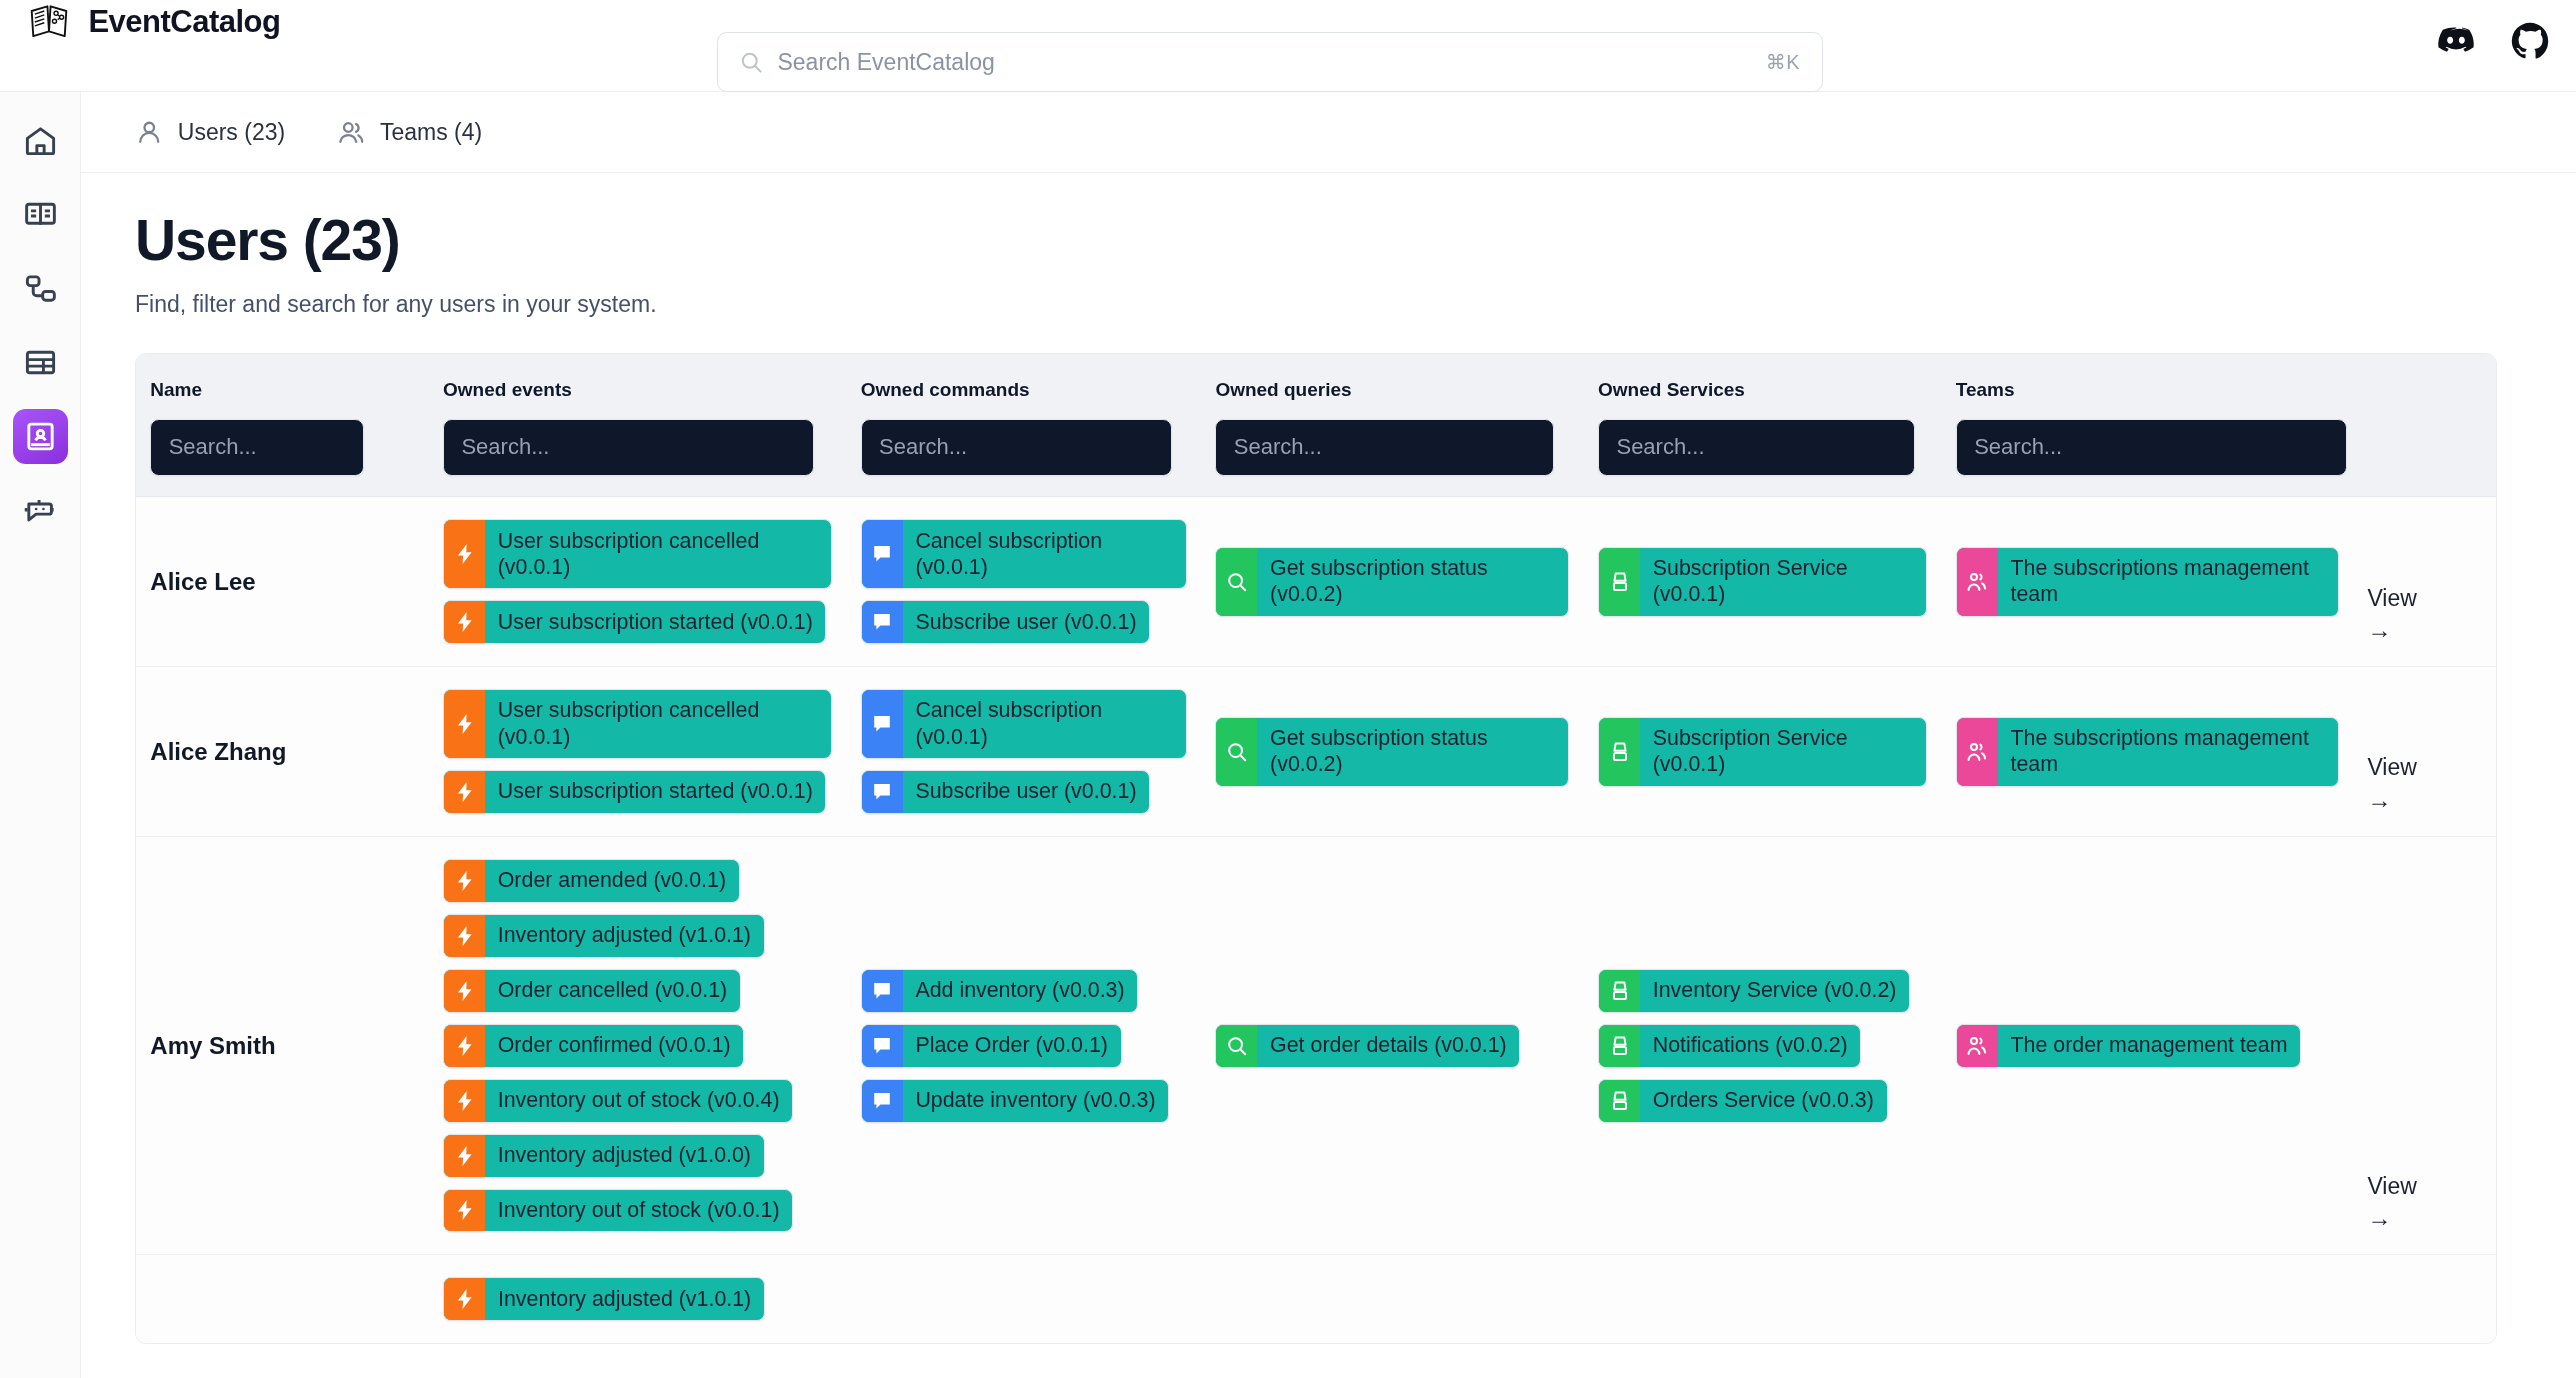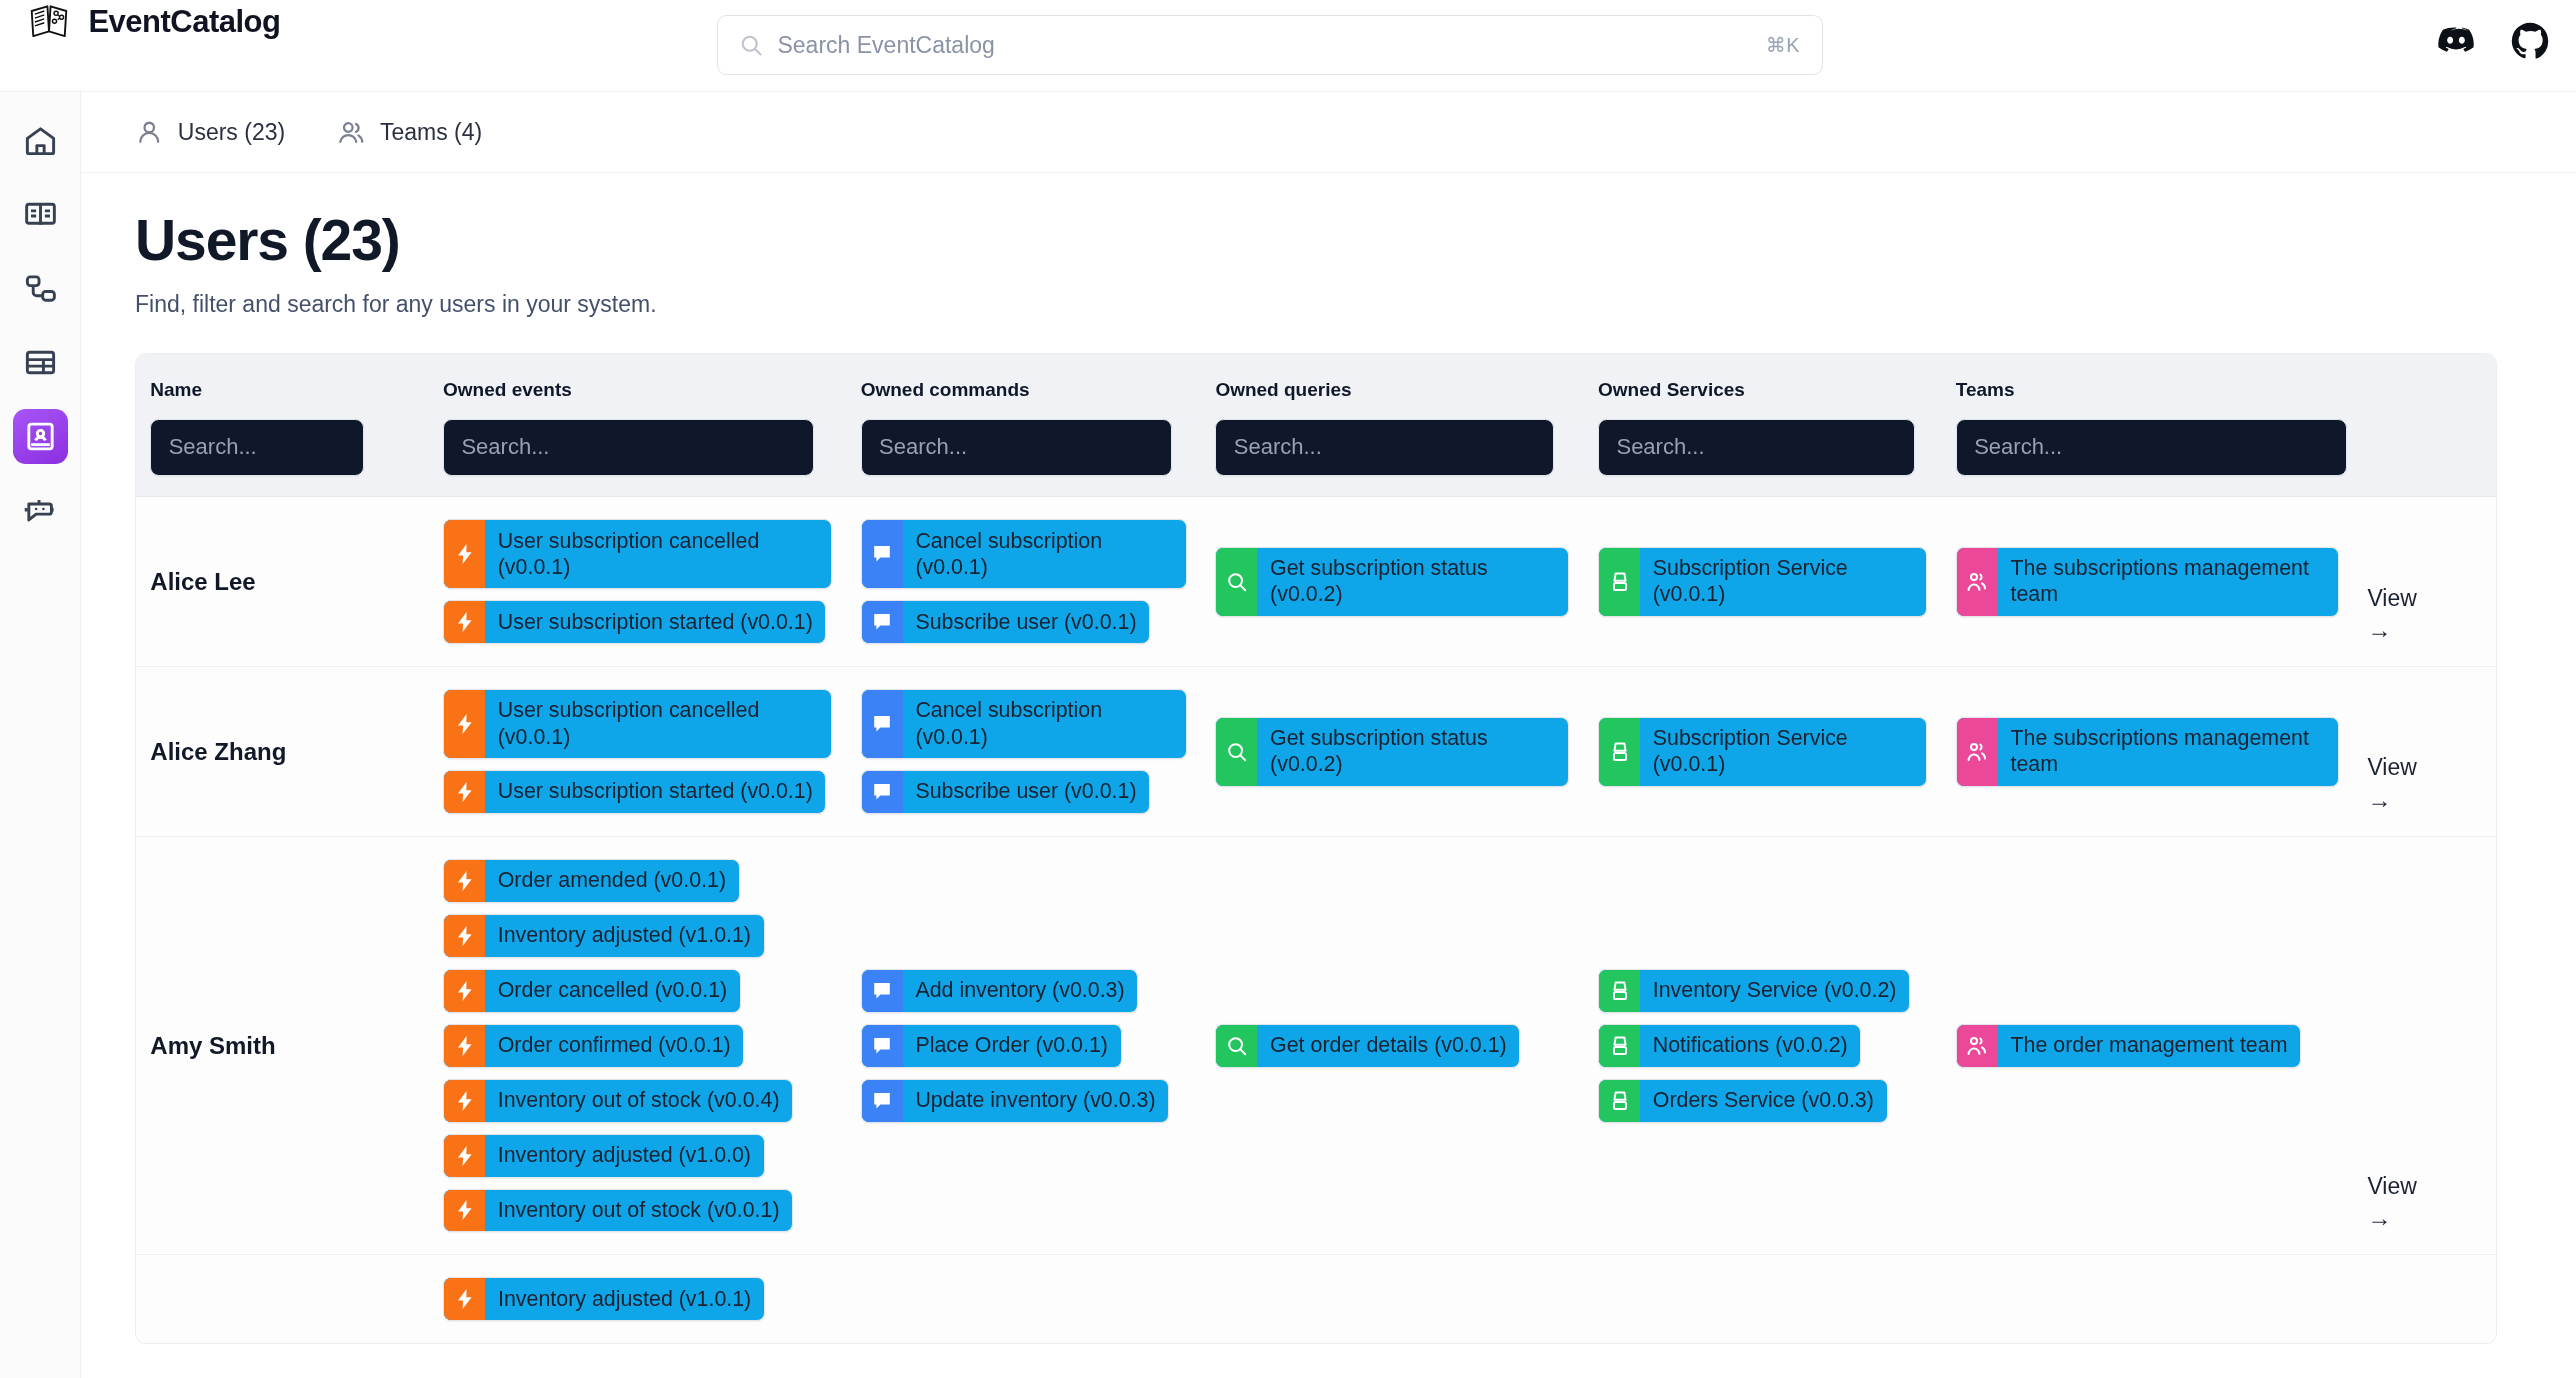--- a/index.html
+++ b/index.html
@@ -18,21 +18,21 @@
     background: #ffffff;
     border-bottom: 1.6px solid #edeff2;
     display: flex; align-items: flex-start;
     z-index: 30;
   }
   .brand { display: flex; align-items: center; gap: 17.4px; margin-left: 27px; width: 372px; }
   .brand-logo { width: 44px; height: 44px; display: block; }
   .brand-name { font-size: 31px; font-weight: bold; letter-spacing: -0.5px; color: #101322; }
 
   .search-wrap {
-    position: absolute; left: 717px; top: 15px;
+    position: absolute; left: 717px; top: 32px;
     width: 1106px; height: 60px;
   }
   .search-box {
     width: 100%; height: 100%;
     border: 1.6px solid #dfe3e9; border-radius: 9.5px;
     background: #fff;
     display: flex; align-items: center;
     padding: 0 20.6px;
     position: relative;
   }
@@ -144,21 +144,21 @@
     gap: 11px;
   }
   .td-name { justify-content: center; }
   .user-name { font-size: 24px; font-weight: bold; color: #111827; }
 
   
   .chip {
     display: inline-flex; align-items: stretch;
     border: 1.6px solid #e2e5ea;
     border-radius: 8px;
-    background: #0ea5e9;
+    background: #14b8a6;
     box-shadow: 0 0.8px 1.6px rgba(16,24,40,.06);
     overflow: hidden;
     align-self: flex-start;
     max-width: 100%;
   }
   .chip-ico {
     width: 41px; flex: none;
     display: flex; align-items: center; justify-content: center;
     color: #ffffff;
   }

